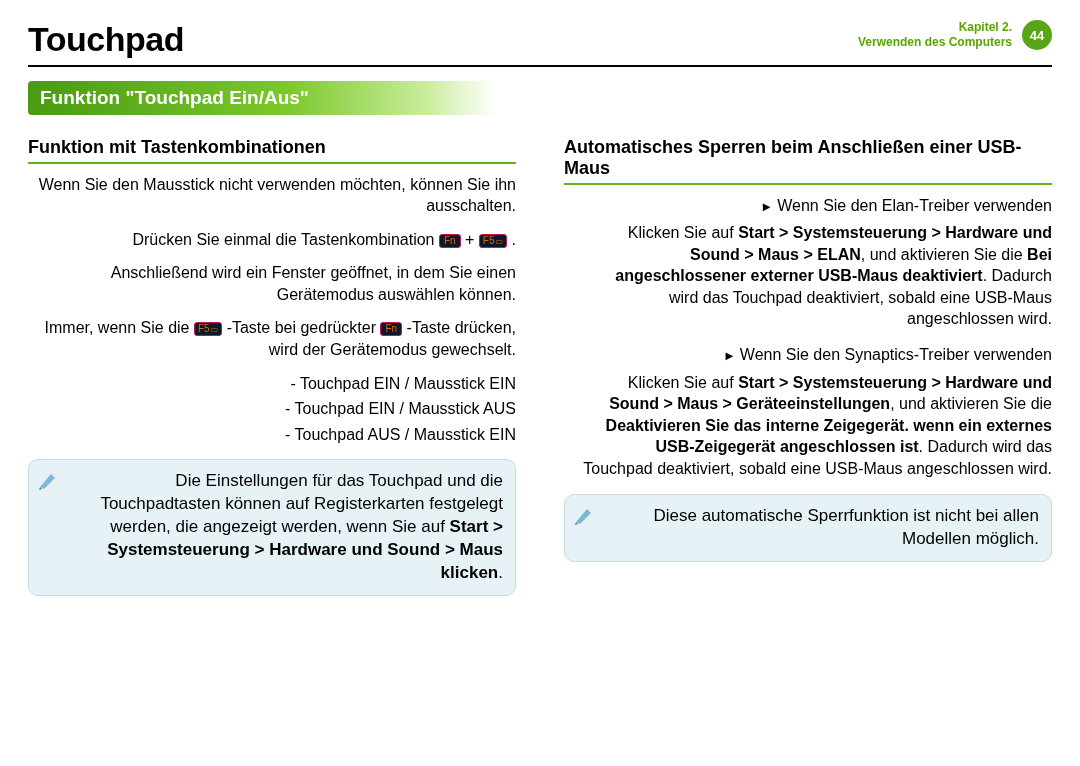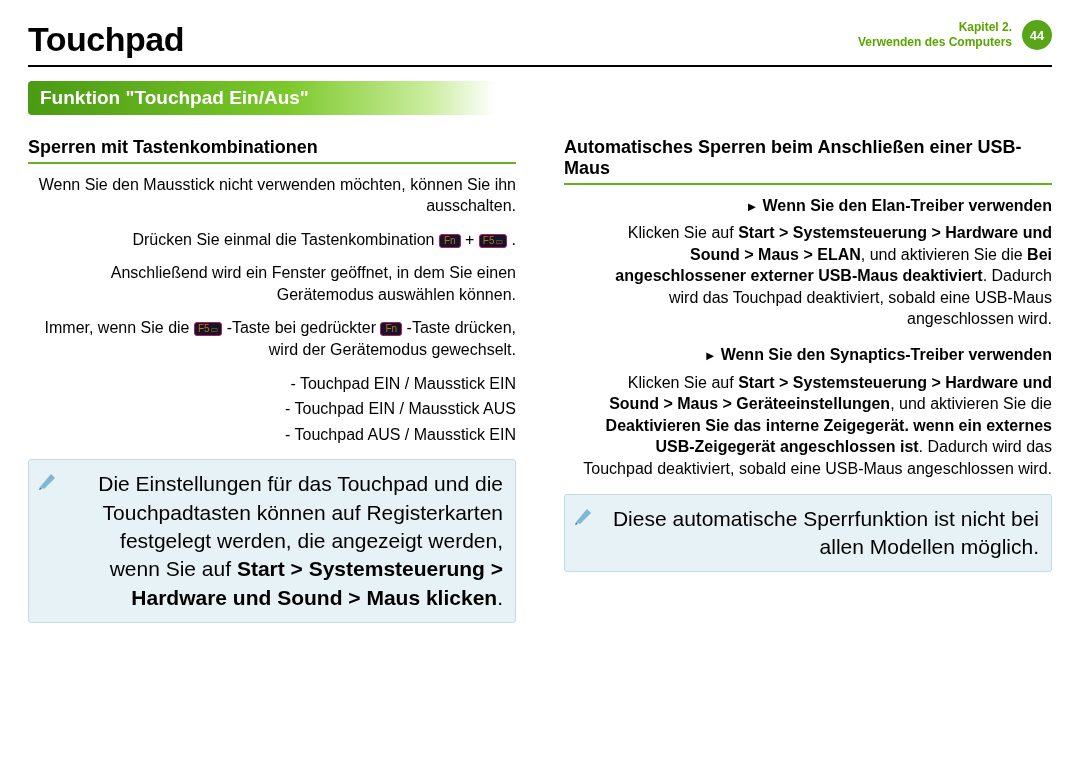--- a/index.html
+++ b/index.html
@@ -32,25 +32,25 @@
   .keycap {
     display: inline-block; border: 1px solid #be185d; border-radius: 3px;
     padding: 1px 4px; font-size: 10px; background: #0f172a; vertical-align: 1px;
     color: #d06a1a; font-weight: 400; line-height: 1;
   }
   .keycap.wide { padding: 1px 3px; }
   .keycap .kglyph { font-size: 8px; color: #d06a1a; margin-left: 1px; }
   .list { margin-top: 4px; margin-bottom: 14px; }
   .list .li { margin-bottom: 4px; }
   .note {
-    background: #e7f2f7; border: 1px solid #c6dbe4; border-radius: 3px;
-    padding: 10px 12px 10px 40px; position: relative; font-size: 21px; line-height: 1.35;
+    background: #e7f2f7; border: 1px solid #c6dbe4; border-radius: 10px;
+    padding: 10px 12px 10px 40px; position: relative; font-size: 17px; line-height: 1.35;
   }
   .note .note-icon { position: absolute; left: 8px; top: 10px; }
-  .arrowhead { font-weight: 700; font-size: 16px; margin-top: 6px; margin-bottom: 6px; }
+  .arrowhead { font-weight: 400; font-size: 16px; margin-top: 6px; margin-bottom: 6px; }
   .arrowhead .tri { font-size: 13px; margin-right: 4px; }
   .indent { margin-left: 18px; margin-bottom: 14px; }
   b { font-weight: 700; }
 </style>
 </head>
 <body>
 
 <div class="page">
 
   <div class="header-row">
@@ -63,21 +63,21 @@
       <div class="page-badge">44</div>
     </div>
   </div>
   <div class="title-rule"></div>
 
   <div class="banner">Funktion "Touchpad Ein/Aus"</div>
 
   <div class="columns">
 
     <div class="col">
-      <div class="subhead">Sperren mit Tastenkombinationen</div>
+      <div class="subhead">Funktion mit Tastenkombinationen</div>
       <div class="sub-rule"></div>
 
       <div class="body">
         <div class="para">Wenn Sie den Mausstick nicht verwenden möchten, können Sie ihn ausschalten.</div>
 
         <div class="para">
           <span>Drücken Sie einmal die Tastenkombination </span>
           <span class="keycap">Fn</span>
           <span> + </span>
           <span class="keycap wide"><span>F5</span><span class="kglyph">▭</span></span>

